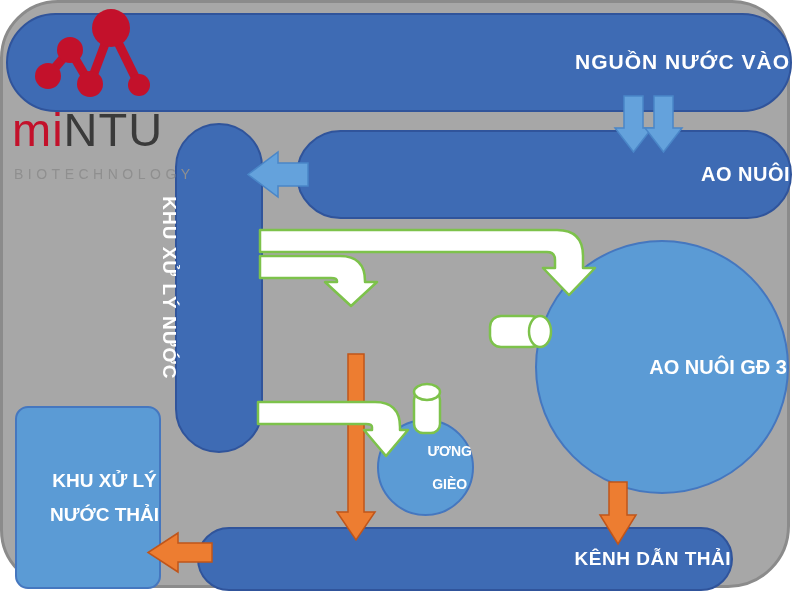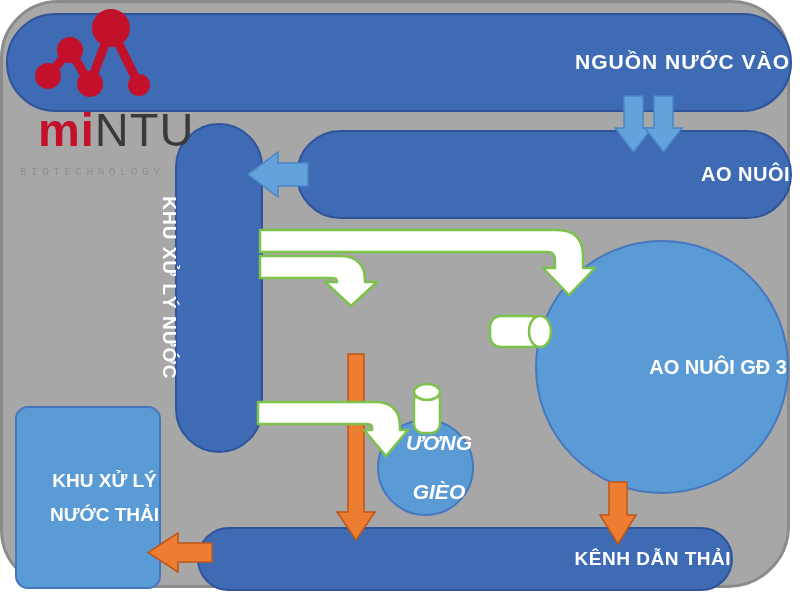--- a/index.html
+++ b/index.html
@@ -54,42 +54,42 @@
   .n-treat{left:175px; top:123px; width:88px; height:330px;}
   .n-treat .lbl{font-size:19px; letter-spacing:1px; white-space:nowrap; transform:rotate(90deg);}
   
   .n-gd2{left:344px; top:251px; width:162px; height:162px;}
   .n-gd2 .lbl{font-size:17px; transform:translateY(-14px); line-height:2.0;}
   
   .n-gd3{left:535px; top:240px; width:254px; height:254px;}
   .n-gd3 .lbl{font-size:20px;}
   
   .n-nursery{left:377px; top:419px; width:97px; height:97px;}
-  .n-nursery .lbl{font-size:21px; line-height:2.3;font-style:italic;}
+  .n-nursery .lbl{font-size:14px; line-height:2.3;}
   
   .n-waste{
     left:15px; top:406px; width:146px; height:183px;
     background:var(--c-lightblue); border:2px solid var(--c-lightblue-border); border-radius:13px;
   }
   .n-waste .lbl{font-size:19px; line-height:1.75;}
   
   .n-drain{left:197px; top:527px; width:536px; height:64px;}
   .n-drain .lbl{font-size:19px; letter-spacing:.5px;}
 
   
   .logo-molecule{position:absolute; left:28px; top:4px; width:130px; height:100px; z-index:7;}
   .logo-word{
     position:absolute; left:12px; top:106px; z-index:7;
     font-size:47px; font-weight:normal; letter-spacing:1px; line-height:1;
   }
-  .logo-word .mi{color:var(--c-logo-red); font-weight:bold;margin-left:26px;}
+  .logo-word .mi{color:var(--c-logo-red); font-weight:normal;}
   .logo-word .ntu{color:var(--c-logo-dark);}
   .logo-sub{
-    position:absolute; left:20px; top:166px; z-index:7;
-    font-size:11px; color:var(--c-logo-gray); letter-spacing:4.5px; font-weight:normal;font-family:Liberation Mono, monospace;
+    position:absolute; left:14px; top:166px; z-index:7;
+    font-size:14px; color:var(--c-logo-gray); letter-spacing:4.5px; font-weight:normal;
   }
   .arrows{position:absolute; left:0; top:0; z-index:5; pointer-events:none;}
 </style>
 </head>
 <body>
 
 <div id="stage">
 
   <div class="panel"></div>
 

